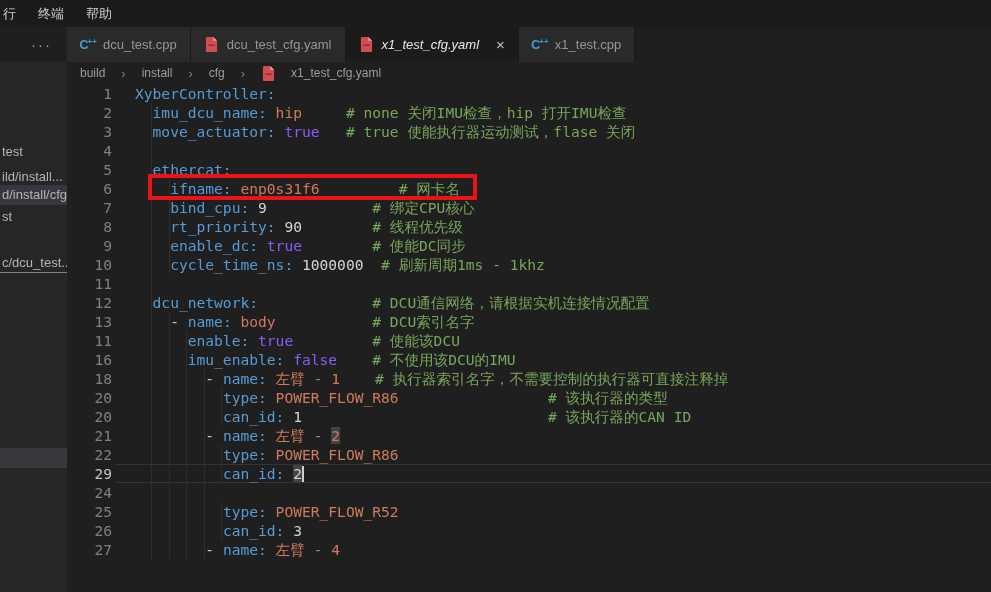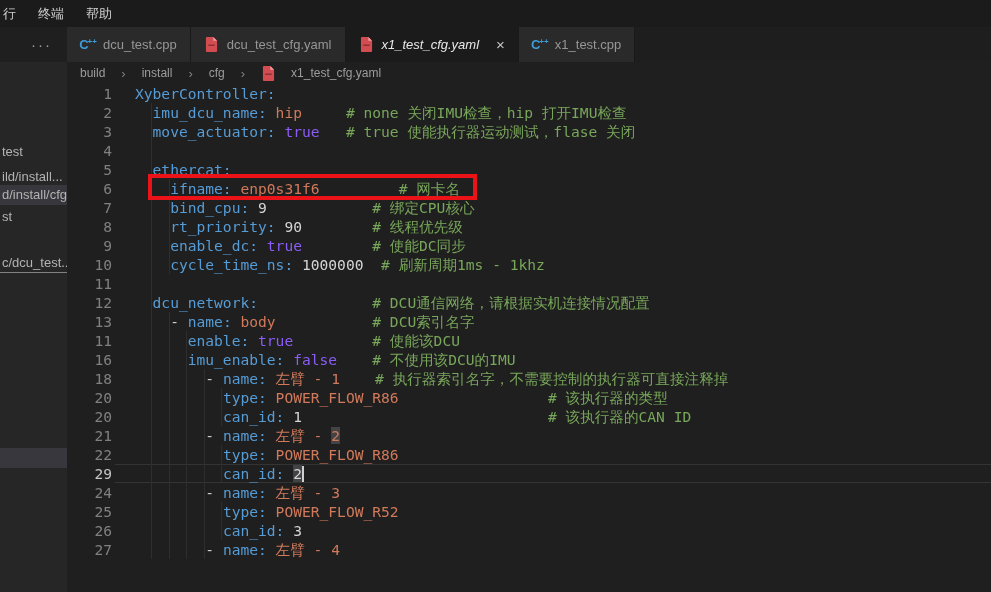--- a/index.html
+++ b/index.html
@@ -278,21 +278,20 @@
             <span class="guide" style="left: 136.5px;"></span>
             <span class="guide" style="left: 154px;"></span>
             <span class="codetext"><span class="seg-pln">          </span><span class="seg-key">can_id:</span><span class="seg-pln"> </span><span class="seg-num hl">2</span><span class="cursor"></span></span>
           </div>
           <div class="cl">
             <span class="ln">24</span>
             <span class="guide" style="left: 84px;"></span>
             <span class="guide" style="left: 101.5px;"></span>
             <span class="guide" style="left: 119px;"></span>
             <span class="guide" style="left: 136.5px;"></span>
-            <span class="codetext"><span class="seg-pln">        </span><span class="seg-pun">- </span><span class="seg-key">name:</span><span class="seg-pln"> </span><span class="seg-str">左臂 - 3</span></span>
           </div>
           <div class="cl">
             <span class="ln">25</span>
             <span class="guide" style="left: 84px;"></span>
             <span class="guide" style="left: 101.5px;"></span>
             <span class="guide" style="left: 119px;"></span>
             <span class="guide" style="left: 136.5px;"></span>
             <span class="guide" style="left: 154px;"></span>
             <span class="codetext"><span class="seg-pln">          </span><span class="seg-key">type:</span><span class="seg-pln"> </span><span class="seg-str">POWER_FLOW_R52</span></span>
           </div>

